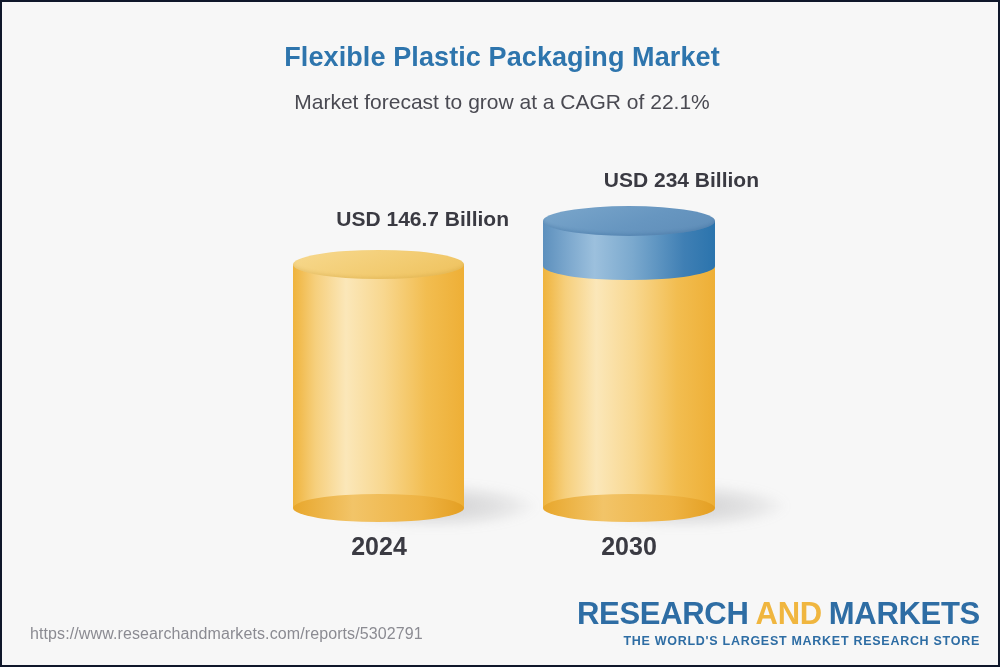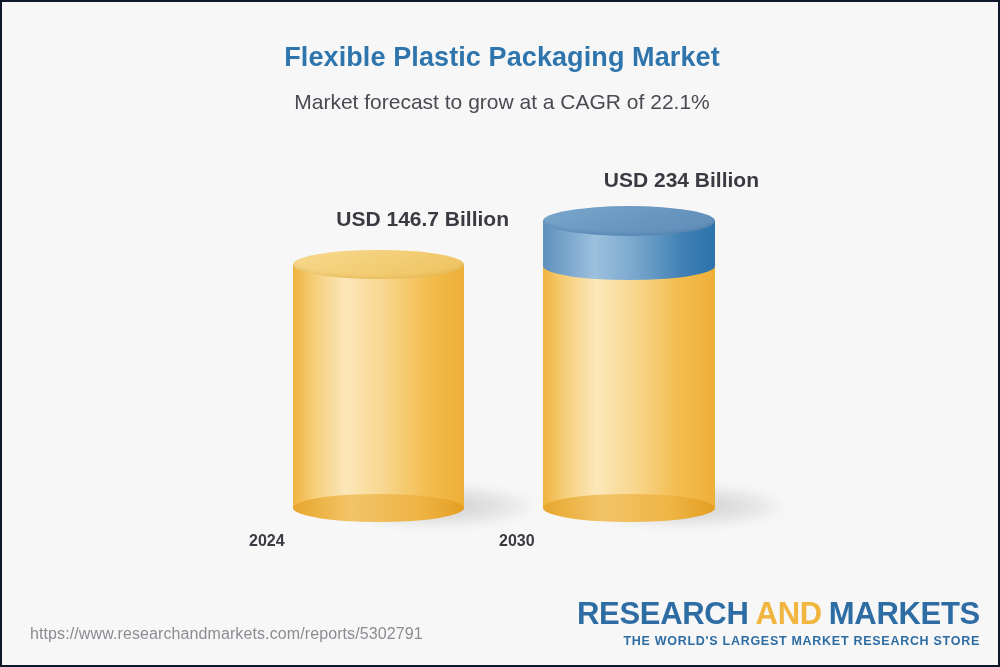--- a/index.html
+++ b/index.html
@@ -64,22 +64,22 @@
     font-size: 21px;
     font-weight: bold;
     color: #3a3a42;
     white-space: nowrap;
   }
 
   
   .cat-label {
     position: absolute;
     width: 260px;
-    text-align: left;
-    font-size: 16px;
+    text-align: center;
+    font-size: 25px;
     font-weight: bold;
     color: #3a3a42;
   }
 
   
   .cylinder {
     position: absolute;
   }
   .cyl-shadow {
     position: absolute;

